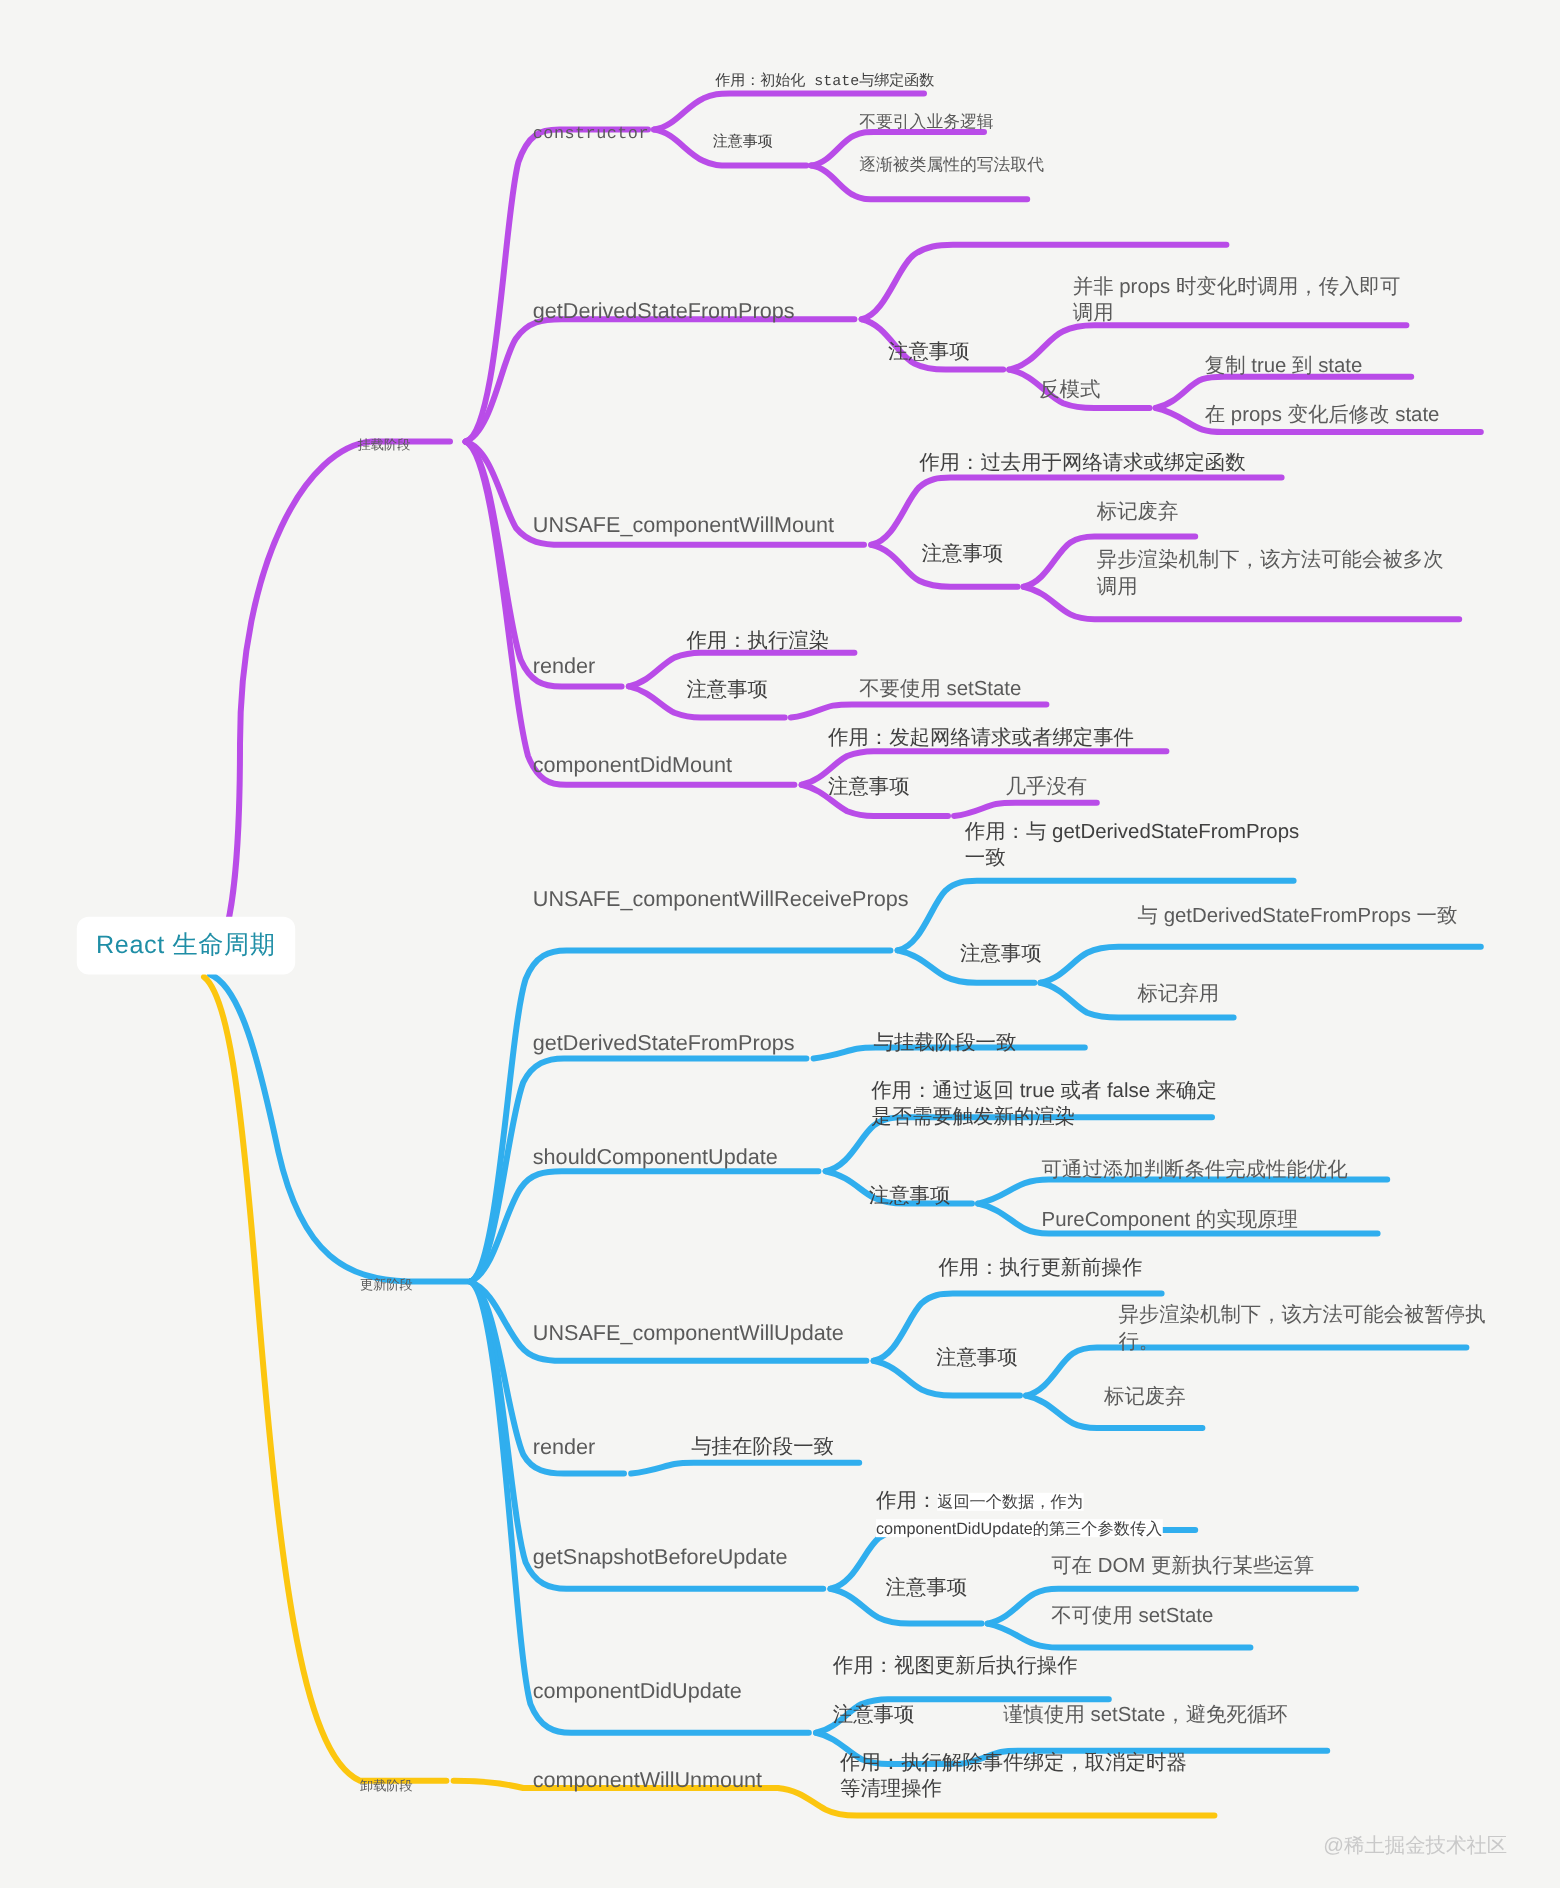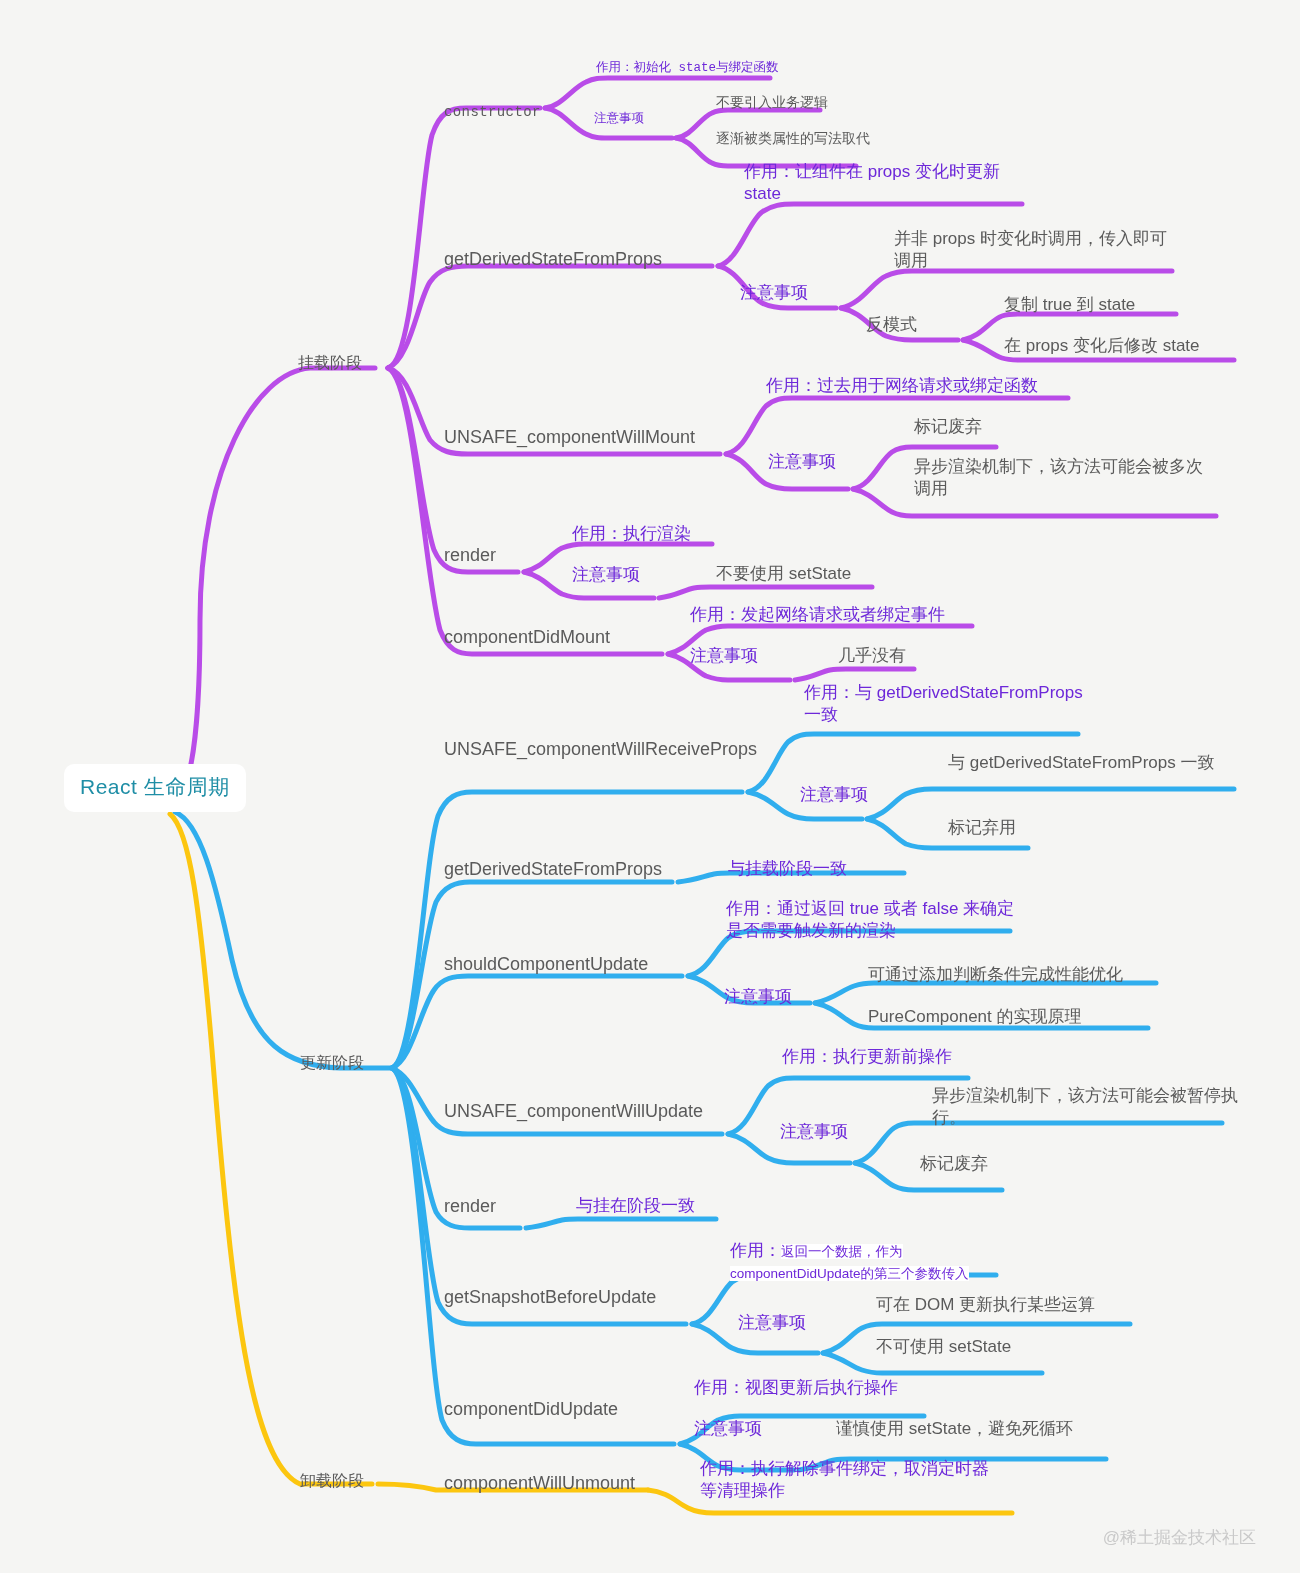--- a/index.html
+++ b/index.html
@@ -11,24 +11,24 @@
   }
   #map{position:absolute;left:0;top:0;width:1300px;height:1573px;}
   svg.links{position:absolute;left:0;top:0;width:1300px;height:1573px;pointer-events:none;}
   .node{position:absolute;color:#5f5f5f;white-space:nowrap;line-height:1.32;}
   .node.wrap{white-space:normal;}
   .root{
     position:absolute;background:#ffffff;border-radius:10px;
     color:#1f8ea6;font-size:21px;padding:9px 16px 11px 16px;
     letter-spacing:.5px;box-shadow:0 0 0 0 rgba(0,0,0,0);
   }
-  .lvl1{font-size:16px;color:#5a5a5a;}
+  .lvl1{font-size:11px;color:#5a5a5a;margin-top:12px;}
   .lvl2{font-size:18px;color:#5a5a5a;}
   .lvl2.mono{font-family:"Liberation Mono","DejaVu Sans Mono",monospace;font-size:14px;letter-spacing:.4px;margin-top:10px;}
-  .lvl3{font-size:17px;color:#6d28d9;}
+  .lvl3{font-size:17px;color:#404040;}
   .lvl3.mono{font-family:"Liberation Mono","DejaVu Sans Mono",monospace;font-size:12.5px;}
   .lvl4{font-size:17px;color:#5a5a5a;}
   .lvl4.mono{font-family:"Liberation Mono","DejaVu Sans Mono",monospace;font-size:14px;}
   .small{font-size:13.5px;}
   .hl{background:#ffffff;}
   .watermark{
     position:absolute;right:44px;bottom:24px;color:#c9c9c9;font-size:17px;
   }
 </style>
 </head>
@@ -121,21 +121,20 @@
   <div class="node lvl1" style="left:300px;top:1052px;">更新阶段</div>
   <div class="node lvl1" style="left:300px;top:1470px;">卸载阶段</div>
 
   <div class="node lvl2 mono" style="left:444px;top:93px;">constructor</div>
   <div class="node lvl3 mono" style="left:596px;top:60px;">作用：初始化 state与绑定函数</div>
   <div class="node lvl3 mono" style="left:594px;top:111px;">注意事项</div>
   <div class="node lvl4 mono" style="left:716px;top:94px;">不要引入业务逻辑</div>
   <div class="node lvl4 mono" style="left:716px;top:130px;">逐渐被类属性的写法取代</div>
 
   <div class="node lvl2" style="left:444px;top:248px;">getDerivedStateFromProps</div>
-  <div class="node lvl3 wrap" style="left:744px;top:161px;width:292px;">作用：让组件在 props 变化时更新 state</div>
   <div class="node lvl3" style="left:740px;top:282px;">注意事项</div>
   <div class="node lvl4 wrap" style="left:894px;top:228px;width:286px;">并非 props 时变化时调用，传入即可调用</div>
   <div class="node lvl4" style="left:866px;top:314px;">反模式</div>
   <div class="node lvl4" style="left:1004px;top:294px;">复制 true 到 state</div>
   <div class="node lvl4" style="left:1004px;top:335px;">在 props 变化后修改 state</div>
 
   <div class="node lvl2" style="left:444px;top:426px;">UNSAFE_componentWillMount</div>
   <div class="node lvl3" style="left:766px;top:375px;">作用：过去用于网络请求或绑定函数</div>
   <div class="node lvl3" style="left:768px;top:451px;">注意事项</div>
   <div class="node lvl4" style="left:914px;top:416px;">标记废弃</div>

